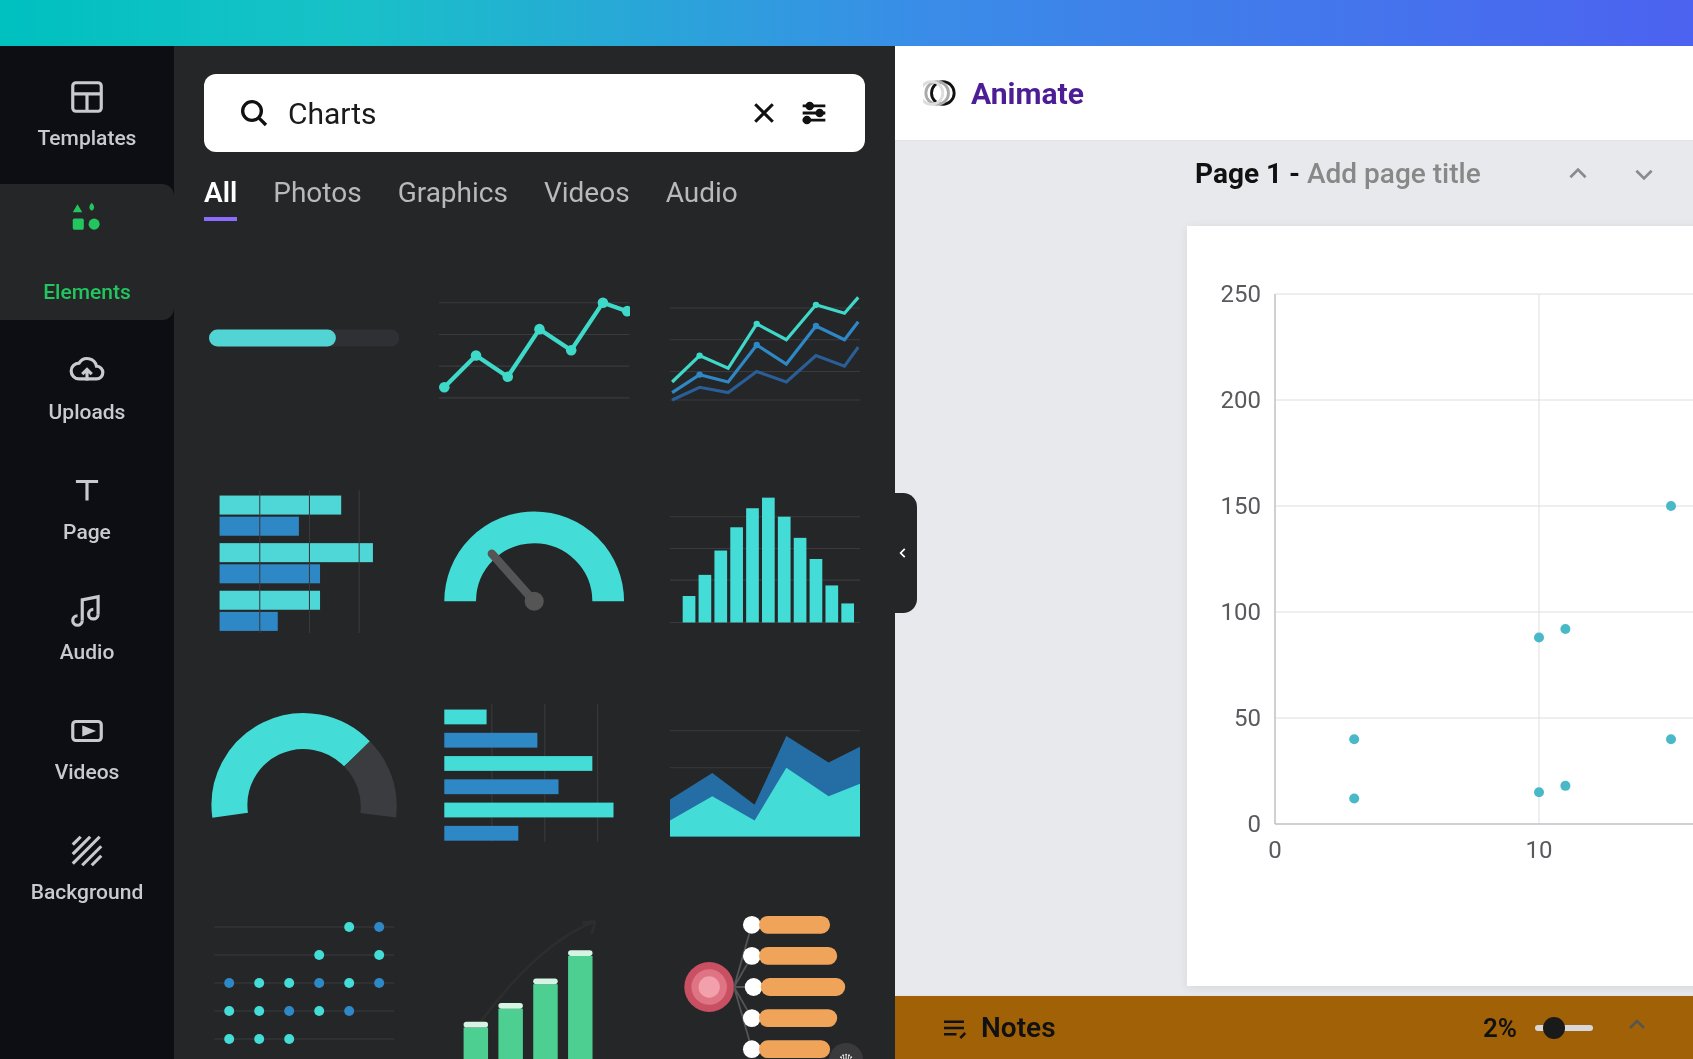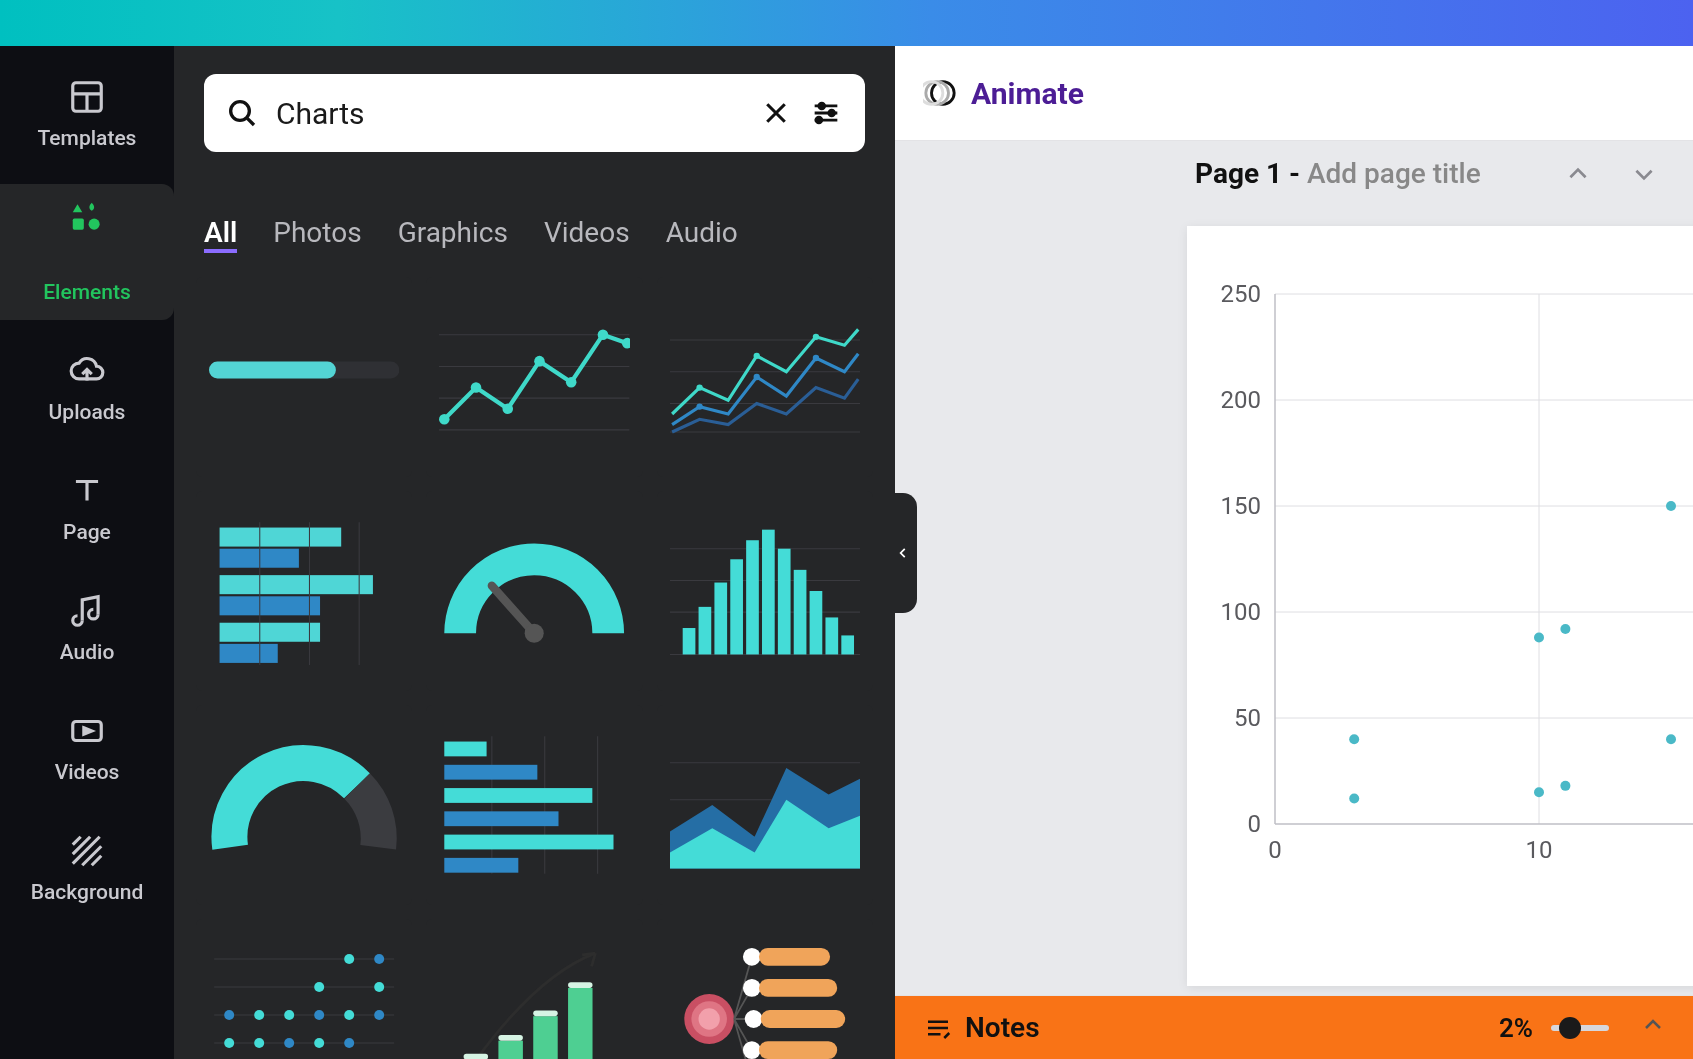--- a/index.html
+++ b/index.html
@@ -44,40 +44,40 @@
     flex-direction: column;
     position: relative;
   }
   .search-wrap { padding: 28px 30px 14px; }
   .search {
     background: #fff;
     border-radius: 12px;
     height: 78px;
     display: flex;
     align-items: center;
-    padding: 0 22px;
+    padding: 0 34px;
     gap: 18px;
   }
   .search input {
     flex: 1;
     border: none;
     outline: none;
     font-size: 30px;
     color: #1a1a1a;
     background: transparent;
   }
   .search .icon { color: #111; display: flex; align-items: center; }
   .filter-tabs {
     display: flex;
     gap: 36px;
     padding: 10px 30px 18px;
     font-size: 28px;
     color: #b8b8bd;
   }
-  .filter-tabs .tab { cursor: pointer; padding-bottom: 0; margin-top: 40px; }
+  .filter-tabs .tab { cursor: pointer; padding-bottom: 8px; }
   .filter-tabs .tab.active { color: #fff; font-weight: 600; border-bottom: 4px solid #8b6cff; }
 
   .results {
     flex: 1;
     overflow: hidden;
     padding: 6px 22px 0;
     display: grid;
     grid-template-columns: repeat(3, 1fr);
     grid-auto-rows: 200px;
     gap: 14px;
@@ -160,25 +160,25 @@
   .chart-plot {
     position: absolute;
     left: 18px;
     top: 58px;
     width: 740px;
     height: 590px;
   }
 
   .footer {
     height: 64px;
-    background: #f97316;
+    background: #a16207;
     border-top: 1px solid #e3e3e6;
     display: flex;
     align-items: center;
-    padding: 0 28px;
+    padding: 0 44px;
     gap: 28px;
   }
   .notes-btn { display:flex; align-items:center; gap:12px; font-size:28px; font-weight:600; color:#111; cursor:pointer; margin-right:auto; }
   .zoom { display:flex; align-items:center; gap:18px; font-size:26px; font-weight:600; color:#111; }
   .zoom-track { width: 58px; height:6px; background:#d7d7dc; border-radius:3px; position:relative; }
   .zoom-thumb { position:absolute; left: 8px; top:-8px; width:22px; height:22px; border-radius:50%; background:#1a1a1a; }
   .grid-toggle { cursor:pointer; color:#555; margin-left: 14px;}
 </style>
 </head>
 <body>

